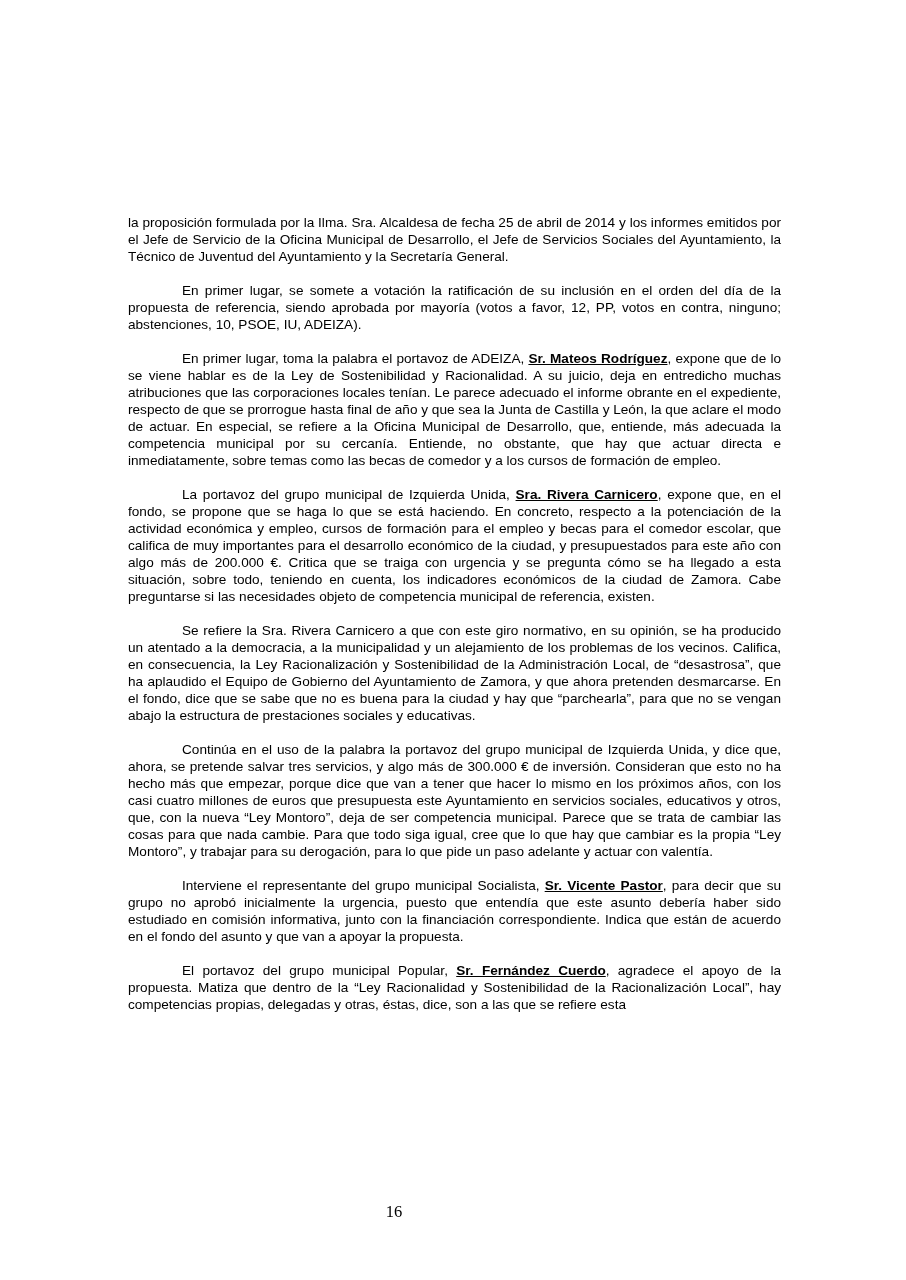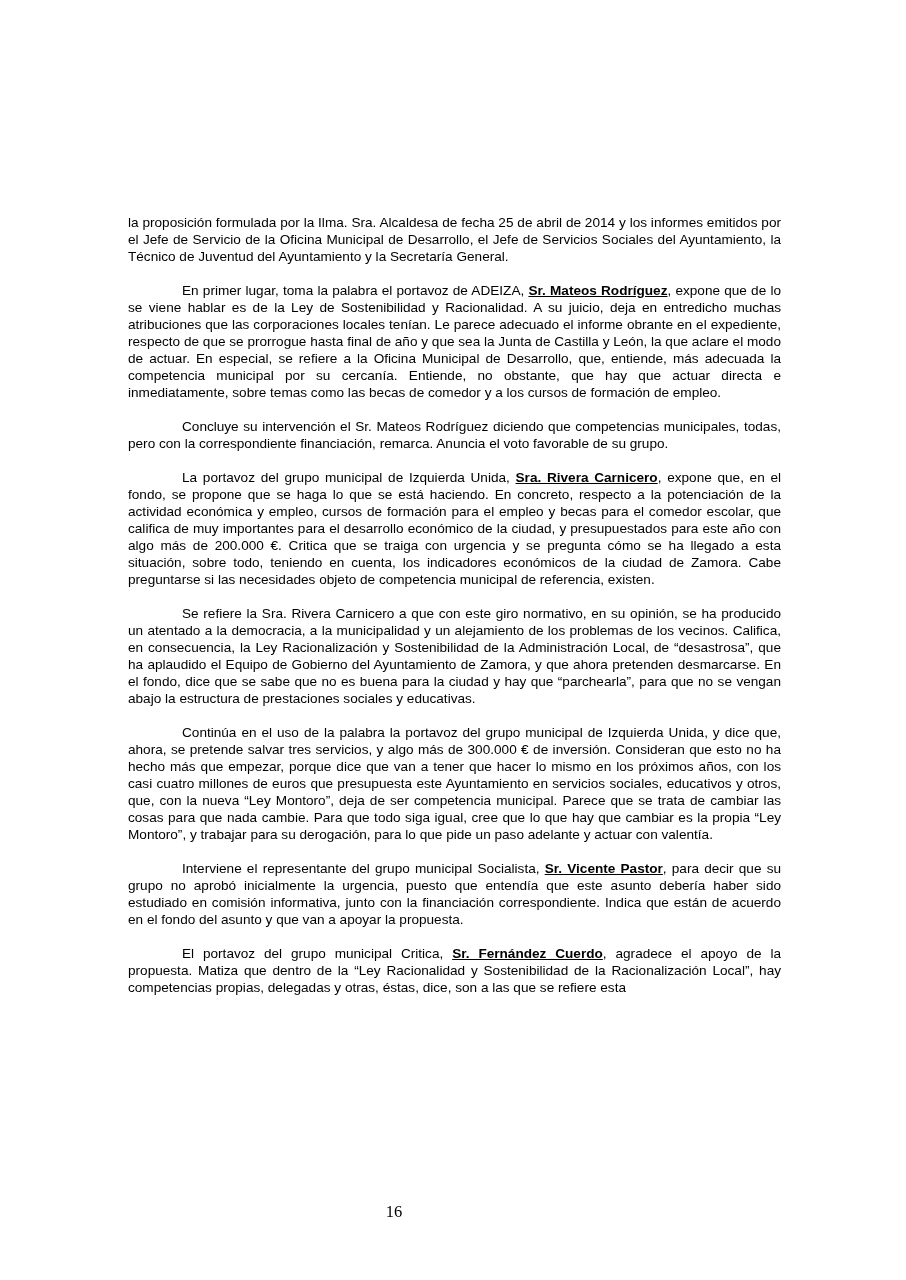--- a/index.html
+++ b/index.html
@@ -50,31 +50,31 @@
   }
 </style>
 </head>
 <body>
 
 <div class="page">
   <div class="content">
 
     <p class="para"><span>la proposición formulada por la Ilma. Sra. Alcaldesa de fecha 25 de abril de 2014 y los informes emitidos por el Jefe de Servicio de la Oficina Municipal de Desarrollo, el Jefe de Servicios Sociales del Ayuntamiento, la Técnico de Juventud del Ayuntamiento y la Secretaría General.</span></p>
 
+    <p class="para indent"><span>En primer lugar, se somete a votación la ratificación de su inclusión en el orden del día de la propuesta de referencia, siendo aprobada por mayoría (votos a favor, 12, PP, votos en contra, ninguno; abstenciones, 10, PSOE, IU, ADEIZA).</span></p>
 
     <p class="para indent"><span>En primer lugar, toma la palabra el portavoz de ADEIZA, </span><span class="speaker">Sr. Mateos Rodríguez</span><span>, expone que de lo se viene hablar es de la Ley de Sostenibilidad y Racionalidad. A su juicio, deja en entredicho muchas atribuciones que las corporaciones locales tenían. Le parece adecuado el informe obrante en el expediente, respecto de que se prorrogue hasta final de año y que sea la Junta de Castilla y León, la que aclare el modo de actuar. En especial, se refiere a la Oficina Municipal de Desarrollo, que, entiende, más adecuada la competencia municipal por su cercanía. Entiende, no obstante, que hay que actuar directa e inmediatamente, sobre temas como las becas de comedor y a los cursos de formación de empleo.</span></p>
 
-    <p class="para indent"><span>Concluye su intervención el Sr. Mateos Rodríguez diciendo que competencias municipales, todas, pero con la correspondiente financiación, remarca. Anuncia el voto favorable de su grupo.</span></p>
 
     <p class="para indent"><span>La portavoz del grupo municipal de Izquierda Unida, </span><span class="speaker">Sra. Rivera Carnicero</span><span>, expone que, en el fondo, se propone que se haga lo que se está haciendo. En concreto, respecto a la potenciación de la actividad económica y empleo, cursos de formación para el empleo y becas para el comedor escolar, que califica de muy importantes para el desarrollo económico de la ciudad, y presupuestados para este año con algo más de 200.000 €. Critica que se traiga con urgencia y se pregunta cómo se ha llegado a esta situación, sobre todo, teniendo en cuenta, los indicadores económicos de la ciudad de Zamora. Cabe preguntarse si las necesidades objeto de competencia municipal de referencia, existen.</span></p>
 
     <p class="para indent"><span>Se refiere la Sra. Rivera Carnicero a que con este giro normativo, en su opinión, se ha producido un atentado a la democracia, a la municipalidad y un alejamiento de los problemas de los vecinos. Califica, en consecuencia, la Ley Racionalización y Sostenibilidad de la Administración Local, de “desastrosa”, que ha aplaudido el Equipo de Gobierno del Ayuntamiento de Zamora, y que ahora pretenden desmarcarse. En el fondo, dice que se sabe que no es buena para la ciudad y hay que “parchearla”, para que no se vengan abajo la estructura de prestaciones sociales y educativas.</span></p>
 
     <p class="para indent"><span>Continúa en el uso de la palabra la portavoz del grupo municipal de Izquierda Unida, y dice que, ahora, se pretende salvar tres servicios, y algo más de 300.000 € de inversión. Consideran que esto no ha hecho más que empezar, porque dice que van a tener que hacer lo mismo en los próximos años, con los casi cuatro millones de euros que presupuesta este Ayuntamiento en servicios sociales, educativos y otros, que, con la nueva “Ley Montoro”, deja de ser competencia municipal. Parece que se trata de cambiar las cosas para que nada cambie. Para que todo siga igual, cree que lo que hay que cambiar es la propia “Ley Montoro”, y trabajar para su derogación, para lo que pide un paso adelante y actuar con valentía.</span></p>
 
     <p class="para indent"><span>Interviene el representante del grupo municipal Socialista, </span><span class="speaker">Sr. Vicente Pastor</span><span>, para decir que su grupo no aprobó inicialmente la urgencia, puesto que entendía que este asunto debería haber sido estudiado en comisión informativa, junto con la financiación correspondiente. Indica que están de acuerdo en el fondo del asunto y que van a apoyar la propuesta.</span></p>
 
-    <p class="para indent"><span>El portavoz del grupo municipal Critica, </span><span class="speaker">Sr. Fernández Cuerdo</span><span>, agradece el apoyo de la propuesta. Matiza que dentro de la “Ley Racionalidad y Sostenibilidad de la Racionalización Local”, hay competencias propias, delegadas y otras, éstas, dice, son a las que se refiere esta</span></p>
+    <p class="para indent"><span>El portavoz del grupo municipal Popular, </span><span class="speaker">Sr. Fernández Cuerdo</span><span>, agradece el apoyo de la propuesta. Matiza que dentro de la “Ley Racionalidad y Sostenibilidad de la Racionalización Local”, hay competencias propias, delegadas y otras, éstas, dice, son a las que se refiere esta</span></p>
 
   </div>
 
   <div class="page-number">16</div>
 </div>
 
 </body></html>

